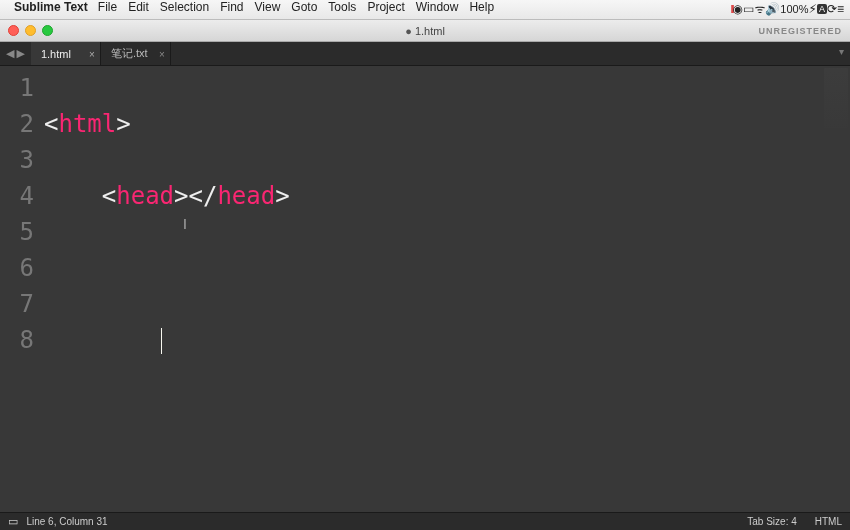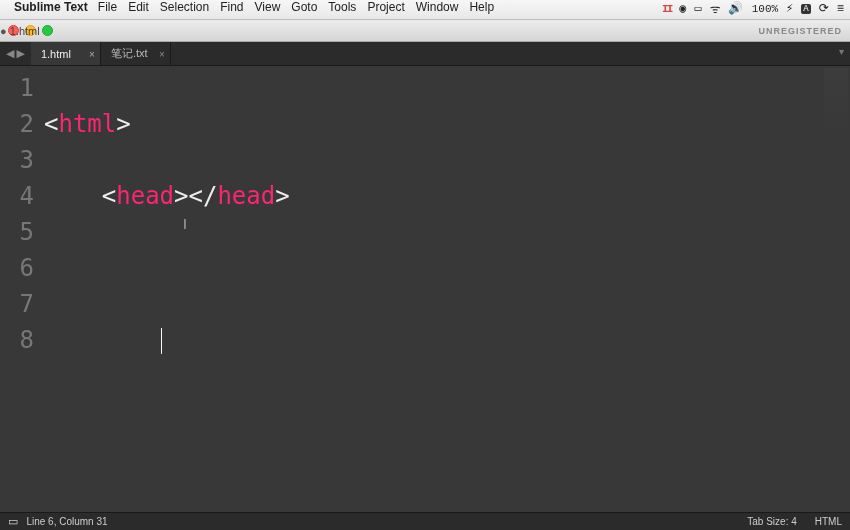--- a/index.html
+++ b/index.html
@@ -22,21 +22,21 @@
       color: #222;
       padding: 0 6px;
     }
     .menubar .apple {
       font-size: 13px;
       margin-right: 8px;
     }
     .menubar .app-name { font-weight: 600; margin-right: 10px; }
     .menubar .mitem { margin-right: 11px; }
     .menubar .spacer { flex: 1; }
-    .menubar .right { display: flex; align-items: center; gap: 8px; font-size: 11px; font-family: Liberation Mono, monospace; }
+    .menubar .right { display: flex; align-items: center; font-size: 11px; }
     .menubar .right .glyph { font-size: 12px; }
     .menubar .pause { color: #d44; font-weight: bold; letter-spacing: -2px; }
     
     .titlebar {
       height: 22px;
       background: linear-gradient(#ececec, #d6d6d6);
       border-bottom: 1px solid #a9a9a9;
       display: flex;
       align-items: center;
       position: relative;
@@ -45,21 +45,21 @@
     }
     .traffic { display: flex; gap: 6px; margin-left: 8px; }
     .traffic span {
       width: 11px; height: 11px; border-radius: 50%;
       display: inline-block;
     }
     .tl-close { background: #ff5f57; border: 0.5px solid #e14138; }
     .tl-min   { background: #ffbd2e; border: 0.5px solid #e0a027; }
     .tl-max   { background: #28c940; border: 0.5px solid #1fa52f; }
     .titlebar .title-center {
-      position: absolute; left: 0; right: 0; text-align: left;
+      position: absolute; left: 0; right: 0; text-align: center;
       pointer-events: none;
     }
     .titlebar .title-center .dot {
       color: #555;
     }
     .titlebar .unreg {
       margin-left: auto; margin-right: 8px;
       font-size: 9px; letter-spacing: 1px; color: #888; font-weight: bold;
     }
     

